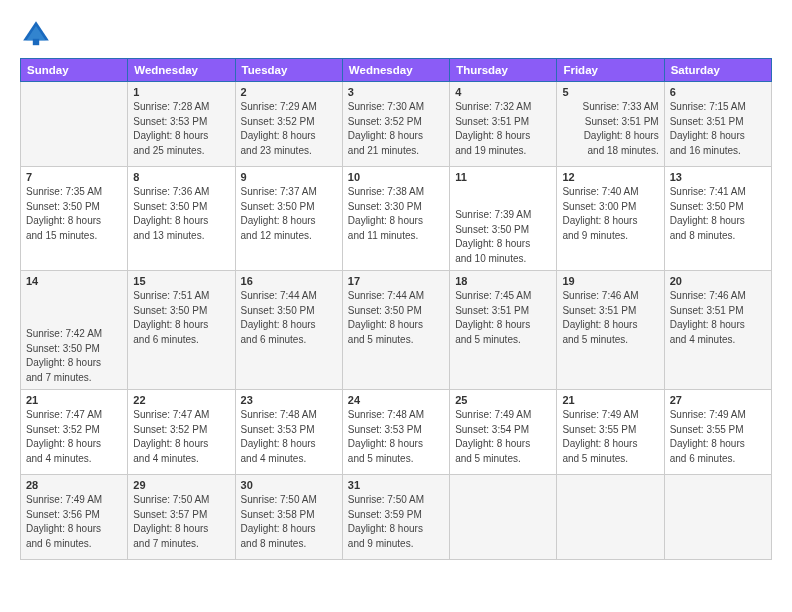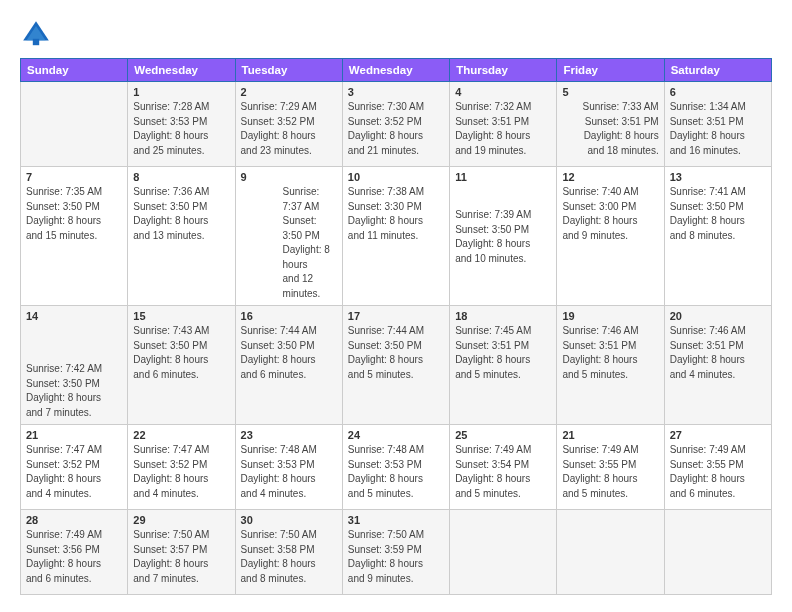--- a/index.html
+++ b/index.html
@@ -159,21 +159,21 @@
           </td>
           <td>
             <span class="day-num">5</span>
             <div class="cell-info" style="white-space: pre-line; text-align: right;">Sunrise: 7:33 AM
 Sunset: 3:51 PM
 Daylight: 8 hours
 and 18 minutes.</div>
           </td>
           <td>
             <span class="day-num">6</span>
-            <div class="cell-info" style="white-space: pre-line;">Sunrise: 1:34 AM
+            <div class="cell-info" style="white-space: pre-line;">Sunrise: 7:15 AM
 Sunset: 3:51 PM
 Daylight: 8 hours
 and 16 minutes.</div>
           </td>
         </tr>
         <tr>
           <td>
             <span class="day-num">7</span>
             <div class="cell-info" style="white-space: pre-line;">Sunrise: 7:35 AM
 Sunset: 3:50 PM
@@ -182,21 +182,21 @@
           </td>
           <td>
             <span class="day-num">8</span>
             <div class="cell-info" style="white-space: pre-line;">Sunrise: 7:36 AM
 Sunset: 3:50 PM
 Daylight: 8 hours
 and 13 minutes.</div>
           </td>
           <td>
             <span class="day-num">9</span>
-            <div class="cell-info" style="white-space: pre-line; margin-left: 42px;">Sunrise: 7:37 AM
+            <div class="cell-info" style="white-space: pre-line;">Sunrise: 7:37 AM
 Sunset: 3:50 PM
 Daylight: 8 hours
 and 12 minutes.</div>
           </td>
           <td>
             <span class="day-num">10</span>
             <div class="cell-info" style="white-space: pre-line;">Sunrise: 7:38 AM
 Sunset: 3:30 PM
 Daylight: 8 hours
 and 11 minutes.</div>
@@ -226,21 +226,21 @@
         <tr>
           <td>
             <span class="day-num">14</span>
             <div class="cell-info" style="white-space: pre-line; margin-top: 40px;">Sunrise: 7:42 AM
 Sunset: 3:50 PM
 Daylight: 8 hours
 and 7 minutes.</div>
           </td>
           <td>
             <span class="day-num">15</span>
-            <div class="cell-info" style="white-space: pre-line;">Sunrise: 7:43 AM
+            <div class="cell-info" style="white-space: pre-line;">Sunrise: 7:51 AM
 Sunset: 3:50 PM
 Daylight: 8 hours
 and 6 minutes.</div>
           </td>
           <td>
             <span class="day-num">16</span>
             <div class="cell-info" style="white-space: pre-line;">Sunrise: 7:44 AM
 Sunset: 3:50 PM
 Daylight: 8 hours
 and 6 minutes.</div>

